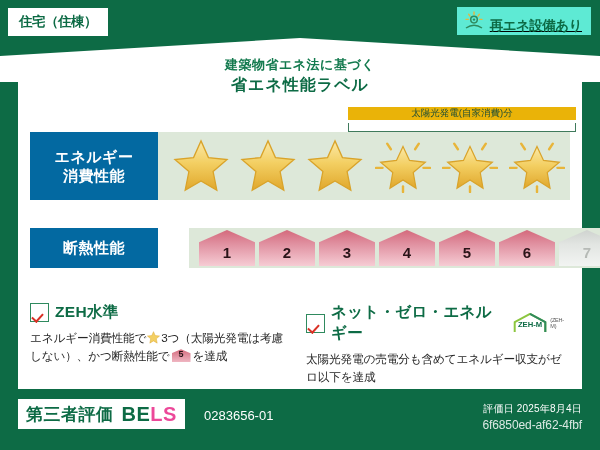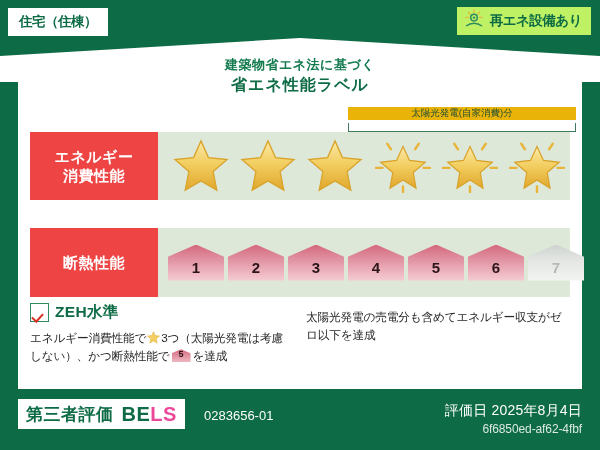--- a/index.html
+++ b/index.html
@@ -15,22 +15,22 @@
 
   
   .tab-housing{
     position:absolute;left:8px;top:8px;
     width:100px;height:28px;background:#ffffff;
     display:flex;align-items:center;justify-content:center;
     color:#0d6b45;font-weight:bold;font-size:13.5px;letter-spacing:-0.5px;
   }
   .badge-renew{
     position:absolute;right:9px;top:7px;height:28px;
-    background:#bef264;display:flex;align-items:center;
-    padding:0 9px 0 6px;gap:5px;
+    background:#5eead4;display:flex;align-items:flex-end;
+    padding:0 9px 0 6px;gap:5px;text-decoration:underline;
   }
   .badge-renew .txt{
     color:#0d6b45;font-weight:bold;font-size:13.5px;letter-spacing:-0.5px;
   }
 
   
   .roof{
     position:absolute;left:0;top:38px;width:600px;height:46px;
     background:#ffffff;
     clip-path:polygon(0 100%, 0 18px, 300px 0, 600px 18px, 600px 100%);
@@ -46,23 +46,23 @@
     color:#137a4e;font-weight:bold;font-size:13px;letter-spacing:0.5px;
   }
   .title-main{
     position:absolute;left:0;top:75px;width:600px;text-align:center;
     color:#0d6b45;font-weight:bold;font-size:16px;letter-spacing:1px;
   }
 
   
   .row{position:absolute;left:30px;height:68px;display:flex;}
   .row-energy{top:132px;}
-  .row-insul{top:228px;height:69px;}
+  .row-insul{top:228px;height:40px;gap:31px;}
   .row-label{
-    width:128px;background:#ef4444;color:#ffffff;
+    width:128px;background:#0369a1;color:#ffffff;
     display:flex;flex-direction:column;align-items:center;justify-content:center;
     font-weight:bold;font-size:15px;line-height:1.28;letter-spacing:0.5px;
   }
   .row-value{
     width:412px;background:#dde8d9;position:relative;
   }
 
   
   .stars{position:absolute;left:6px;top:0;right:0;height:100%;display:flex;align-items:center;gap:2px;padding-left:4px;}
   .star-cell{width:66px;height:60px;position:relative;display:flex;align-items:center;justify-content:center;}
@@ -145,21 +145,21 @@
     display:flex;align-items:center;padding:0 8px;gap:8px;
   }
   .bels-jp{color:#0d6b45;font-weight:bold;font-size:17px;letter-spacing:0.5px;}
   .bels-en{font-weight:bold;font-size:20px;letter-spacing:0.5px;}
   .bels-en .b1{color:#0d6b45;}
   .bels-en .b2{color:#ec4899;}
   .bels-no{color:#ffffff;font-size:13px;position:absolute;left:204px;top:408px;}
   .date{
     position:absolute;right:18px;top:402px;text-align:right;color:#ffffff;
   }
-  .date .d1{font-size:14px;letter-spacing:0.2px;}
+  .date .d1{font-size:10px;letter-spacing:0.2px;}
   .date .d2{font-size:12px;opacity:.85;margin-top:2px;letter-spacing:-0.1px;}
 </style>
 </head>
 <body>
 
 <div id="label">
 
   <div class="tab-housing">
     <span>住宅（住棟）</span>
   </div>
@@ -309,20 +309,32 @@
       <span class="crit-title">ZEH水準</span>
     </div>
     <div class="crit-body">
       <span>エネルギー消費性能で</span><svg class="inline-star" viewBox="0 0 60 58">
           <polygon points="30,2 38,20 58,22 43,35 47,55 30,45 13,55 17,35 2,22 22,20" fill="#f3cf62" stroke="#d9a32a" stroke-width="2"></polygon>
         </svg><span>3つ（太陽光発電は考慮しない）、かつ断熱性能で</span><span class="inline-house"><span class="hshape"></span><span>5</span></span><span>を達成</span>
     </div>
   </div>
 
   <div class="crit crit-r">
+    <div class="crit-head">
+      <span class="chk"></span>
+      <span class="crit-title">ネット・ゼロ・エネルギー</span>
+      <span class="zehm-logo">
+        <svg width="40" height="24" viewBox="0 0 40 24">
+          <path d="M3 22 L3 11 L20 2 L37 11 L37 22" fill="none" stroke="#8cc63f" stroke-width="2.2" stroke-linejoin="round"></path>
+          <path d="M20 2 L37 11 L37 22" fill="none" stroke="#2f8a5e" stroke-width="2.2" stroke-linejoin="round"></path>
+          <text x="20" y="17" text-anchor="middle" font-family="Liberation Sans, sans-serif" font-size="8.5" font-weight="bold" fill="#0d6b45">ZEH-M</text>
+        </svg>
+        <span class="zehm-cap">(ZEH-M)</span>
+      </span>
+    </div>
     <div class="crit-body">太陽光発電の売電分も含めてエネルギー収支がゼロ以下を達成</div>
   </div>
 
   <div class="footer"></div>
   <div class="bels-box">
     <span class="bels-jp">第三者評価</span>
     <span class="bels-en"><span class="b1">BE</span><span class="b2">LS</span></span>
   </div>
   <div class="bels-no">0283656-01</div>
   <div class="date">

